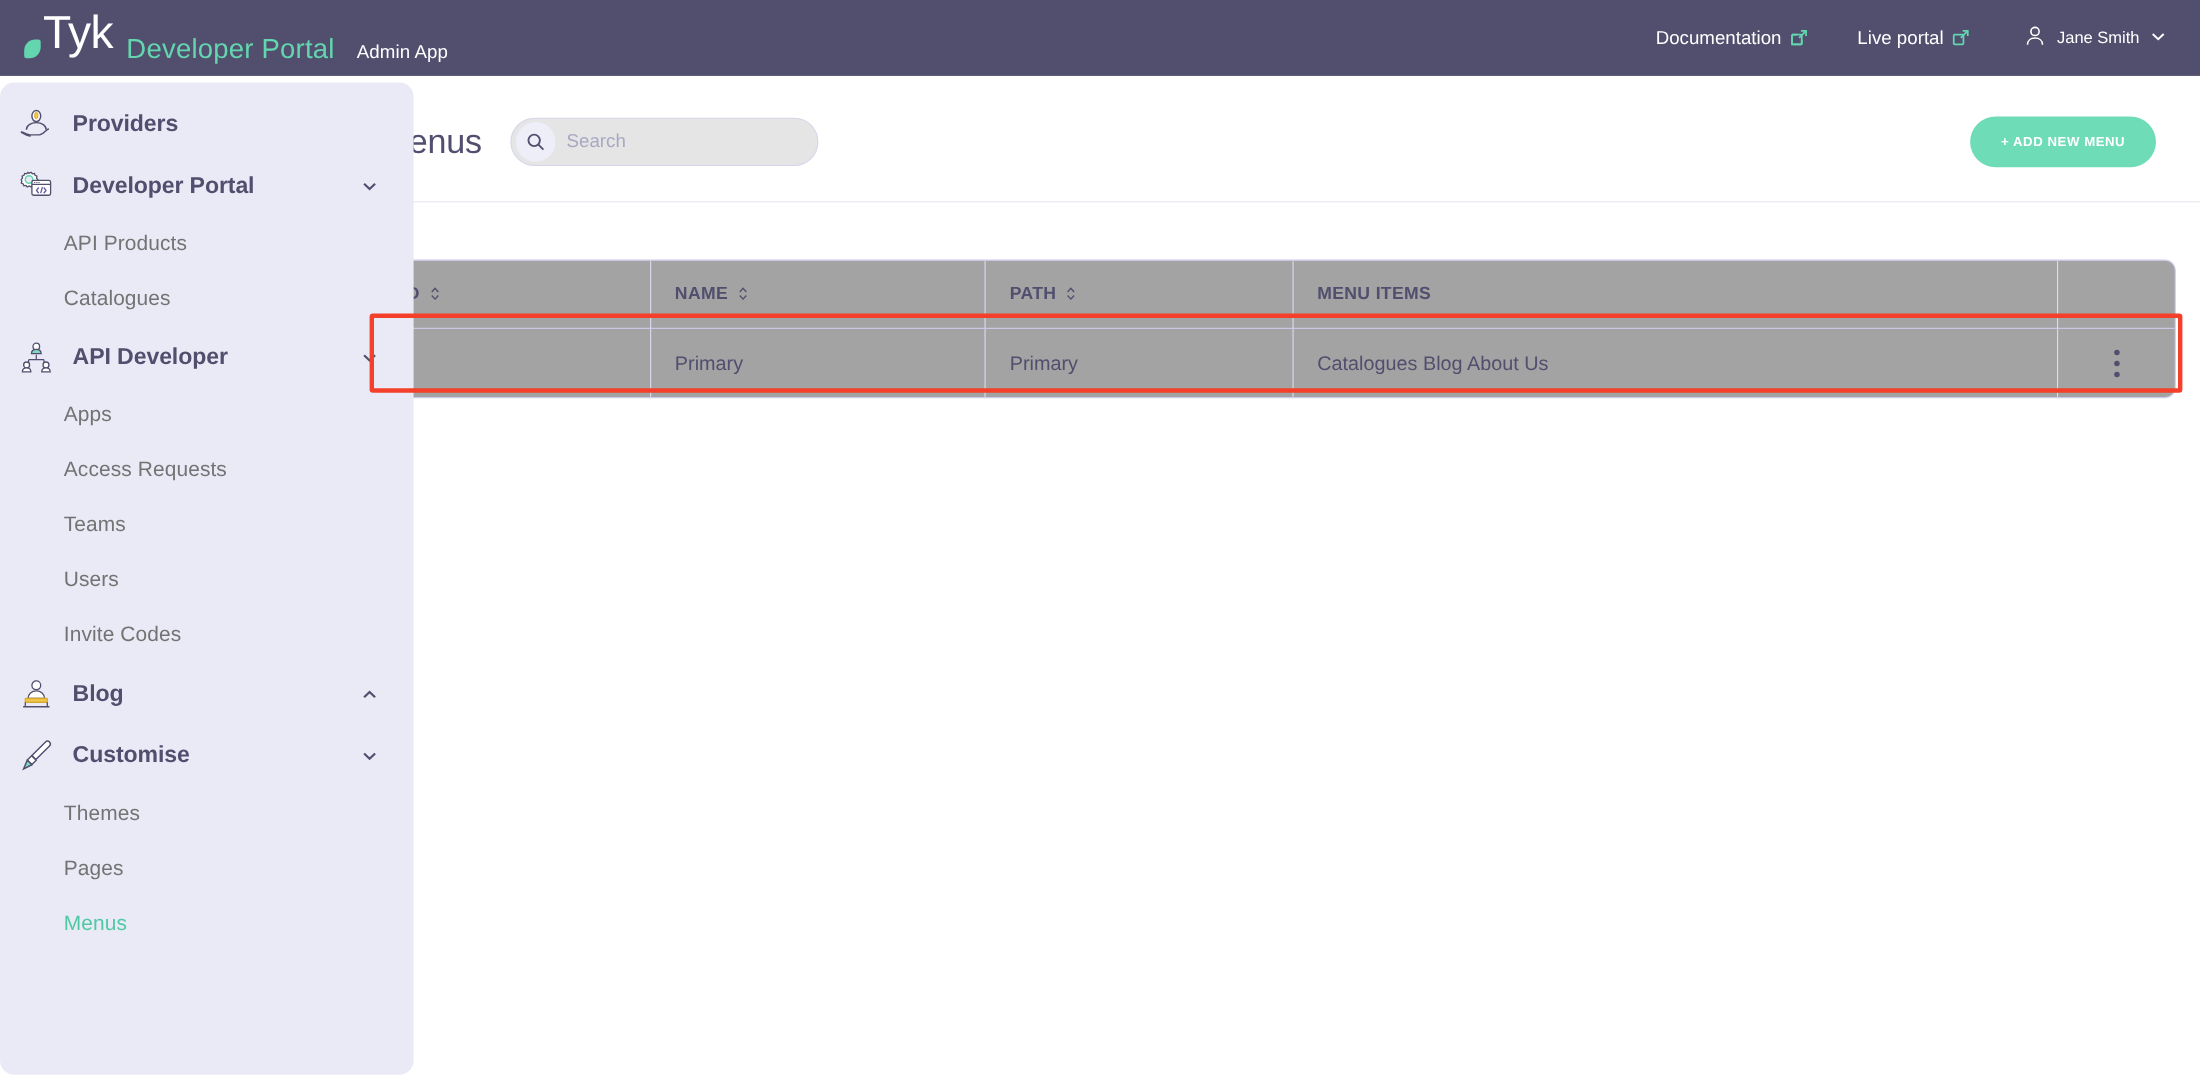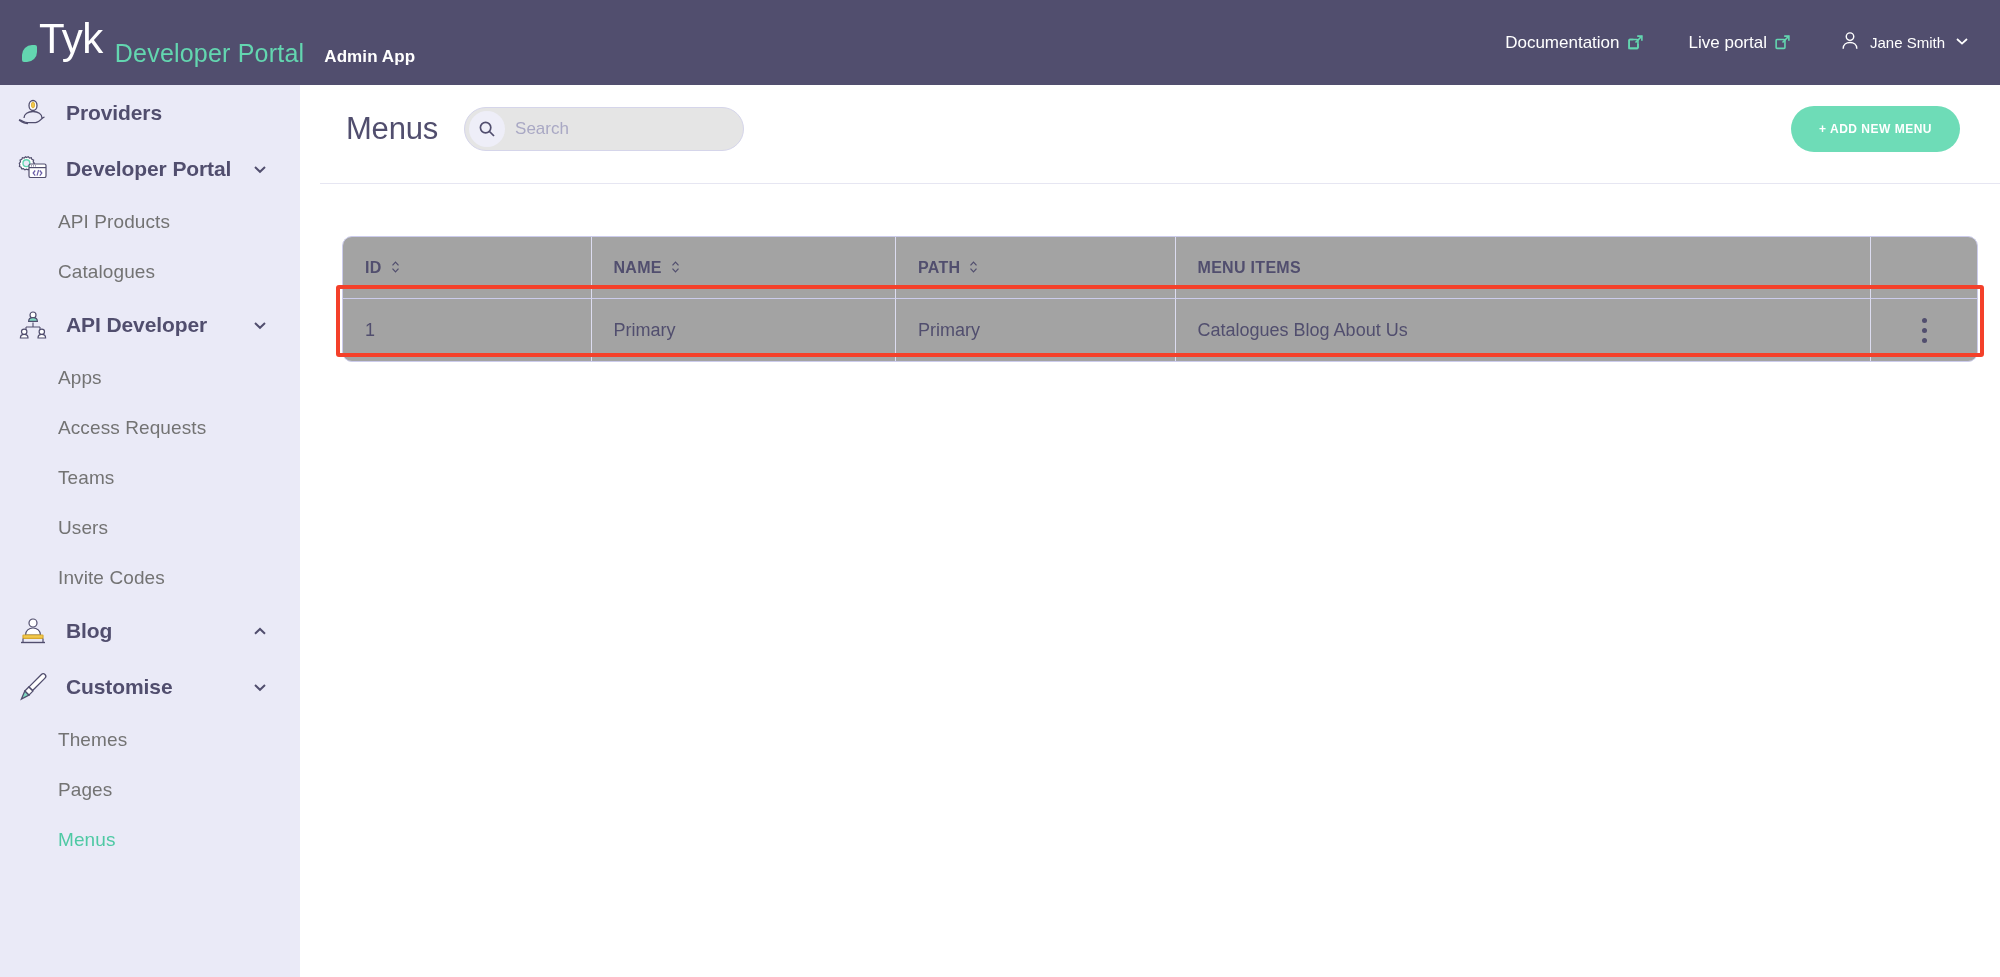--- a/index.html
+++ b/index.html
@@ -10,21 +10,21 @@
     overflow: hidden;
     background: #ffffff;
     font-family: "Liberation Sans", sans-serif;
   }
 
   
   .topbar {
     position: absolute;
     top: 0; left: 0;
     width: 2000px;
-    height: 85px;
+    height: 69px;
     background: #514e6e;
     display: flex;
     align-items: center;
     z-index: 30;
   }
   .brand {
     display: flex;
     align-items: baseline;
     margin-left: 22px;
     gap: 0px;
@@ -52,21 +52,21 @@
   .brand-sub {
     color: #63d6b0;
     font-size: 25px;
     font-weight: 400;
     margin-left: 12px;
     letter-spacing: 0.2px;
   }
   .brand-admin {
     color: #ffffff;
     font-size: 17px;
-    font-weight: 700;
+    font-weight: 400;
     margin-left: 20px;
     letter-spacing: 0.1px;
   }
 
   .topbar-right {
     margin-left: auto;
     margin-right: 30px;
     display: flex;
     align-items: center;
     gap: 0px;
@@ -90,25 +90,26 @@
     color: #ffffff;
     font-size: 15px;
     cursor: pointer;
     white-space: nowrap;
   }
 
   
   .sidebar {
     position: absolute;
     top: 75px; left: 0;
-    width: 300px;
+    width: 376px;
     height: 902px;
     background: #eaeaf7;
     overflow: hidden;
     z-index: 20;
+    border-radius: 13px;
   }
   .nav-section {
     display: flex;
     align-items: center;
     height: 56px;
     padding-left: 14px;
     position: relative;
     cursor: pointer;
   }
   .nav-section .sec-icon {

